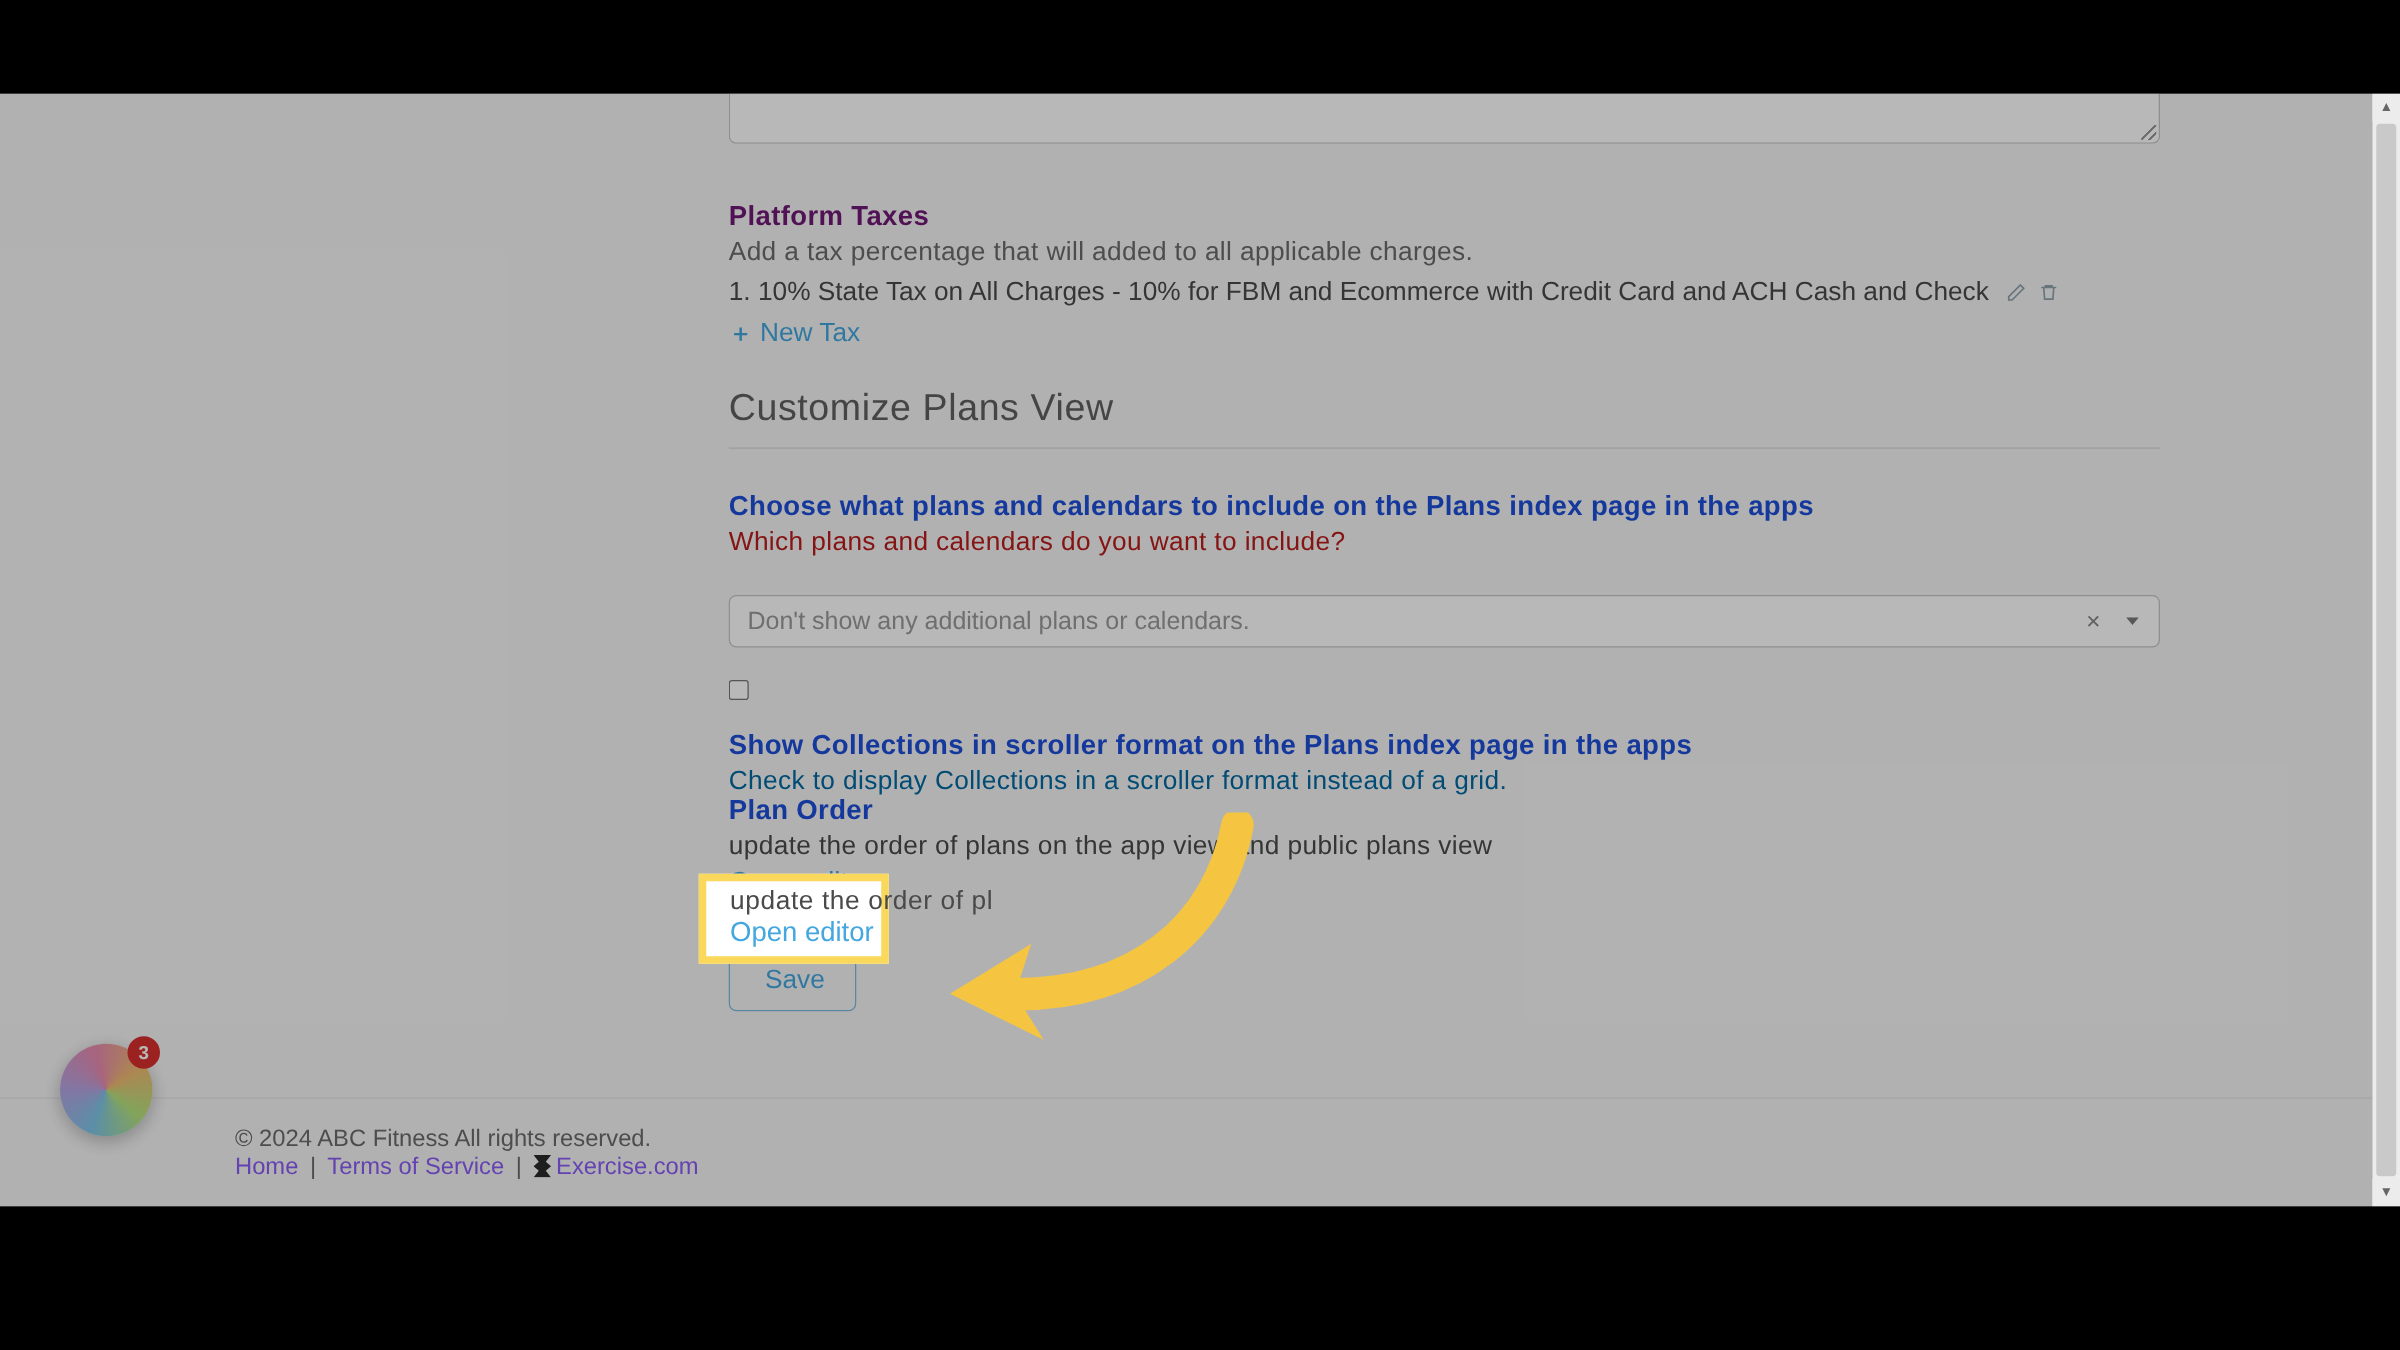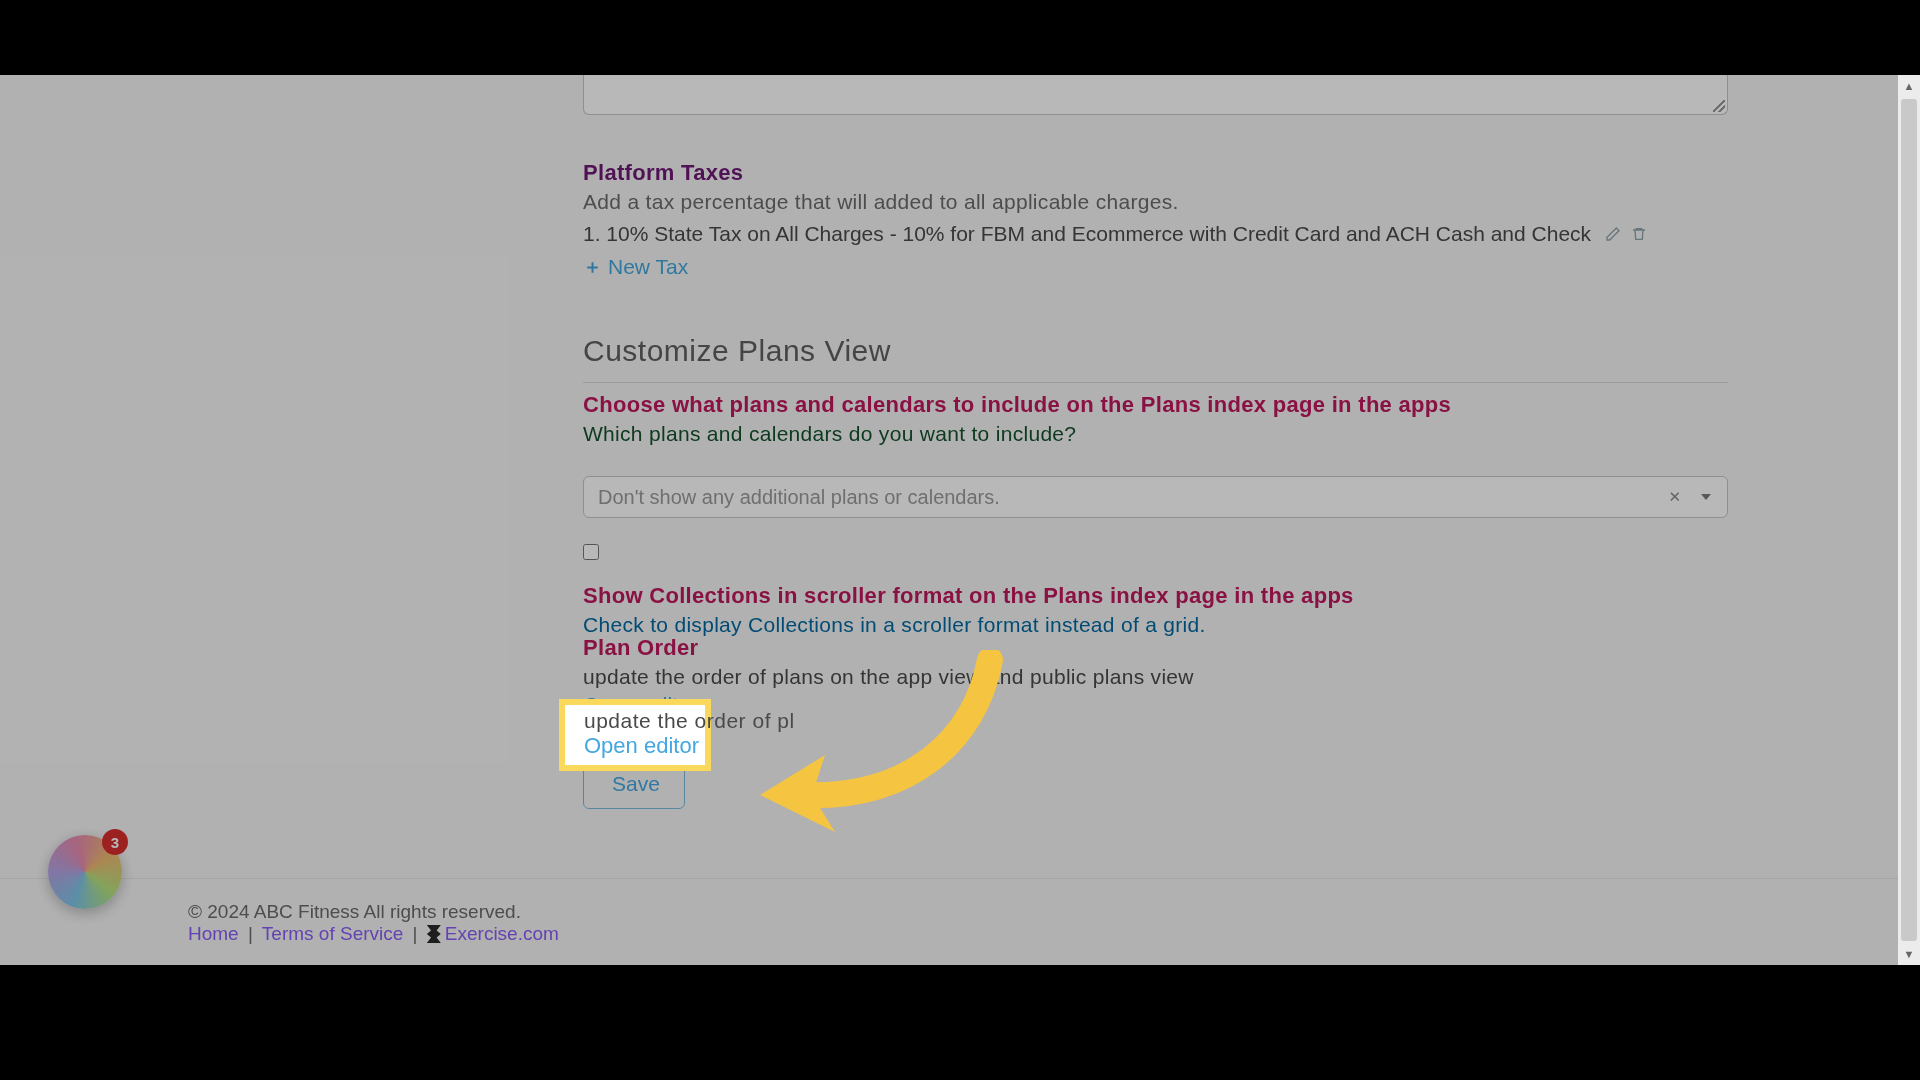--- a/index.html
+++ b/index.html
@@ -138,32 +138,31 @@
       margin-top: 8px;
       font-weight: 300;
     }
     .plus { font-weight: 700; font-size: 19px; }
 
     h2.section-title {
       font-size: 30px;
       font-weight: 300;
       color: #606060;
       letter-spacing: 0.5px;
-      margin-top: 24px;
     }
     hr.rule {
       border: none;
       border-top: 1px solid #d8d8d8;
       margin-top: 14px;
     }
 
     .bold-line {
       font-size: 22px;
       font-weight: 600;
-      color: #be185d;
+      color: #1d4ed8;
       letter-spacing: 0.3px;
     }
 
     
     .selectbox {
       margin-top: 30px;
       width: 1145px;
       height: 42px;
       border: 1px solid #c6c6c6;
       border-radius: 6px;
@@ -343,21 +342,21 @@
       </a>
     </div>
 
     <div class="section-block" style="top: 235px;">
       <h2 class="section-title">Customize Plans View</h2>
       <hr class="rule">
     </div>
 
     <div class="section-block" style="top: 317px;">
       <div class="bold-line">Choose what plans and calendars to include on the Plans index page in the apps</div>
-      <div class="helper" style="color:#14532d;">Which plans and calendars do you want to include?</div>
+      <div class="helper" style="color:#b91c1c;">Which plans and calendars do you want to include?</div>
       <div class="selectbox">
         <span>Don't show any additional plans or calendars.</span>
         <span class="clear-x">✕</span>
         <span class="caret"></span>
       </div>
     </div>
 
     <div class="section-block" style="top: 463px;">
       <div class="checkbox-row">
         <input type="checkbox" style="">

